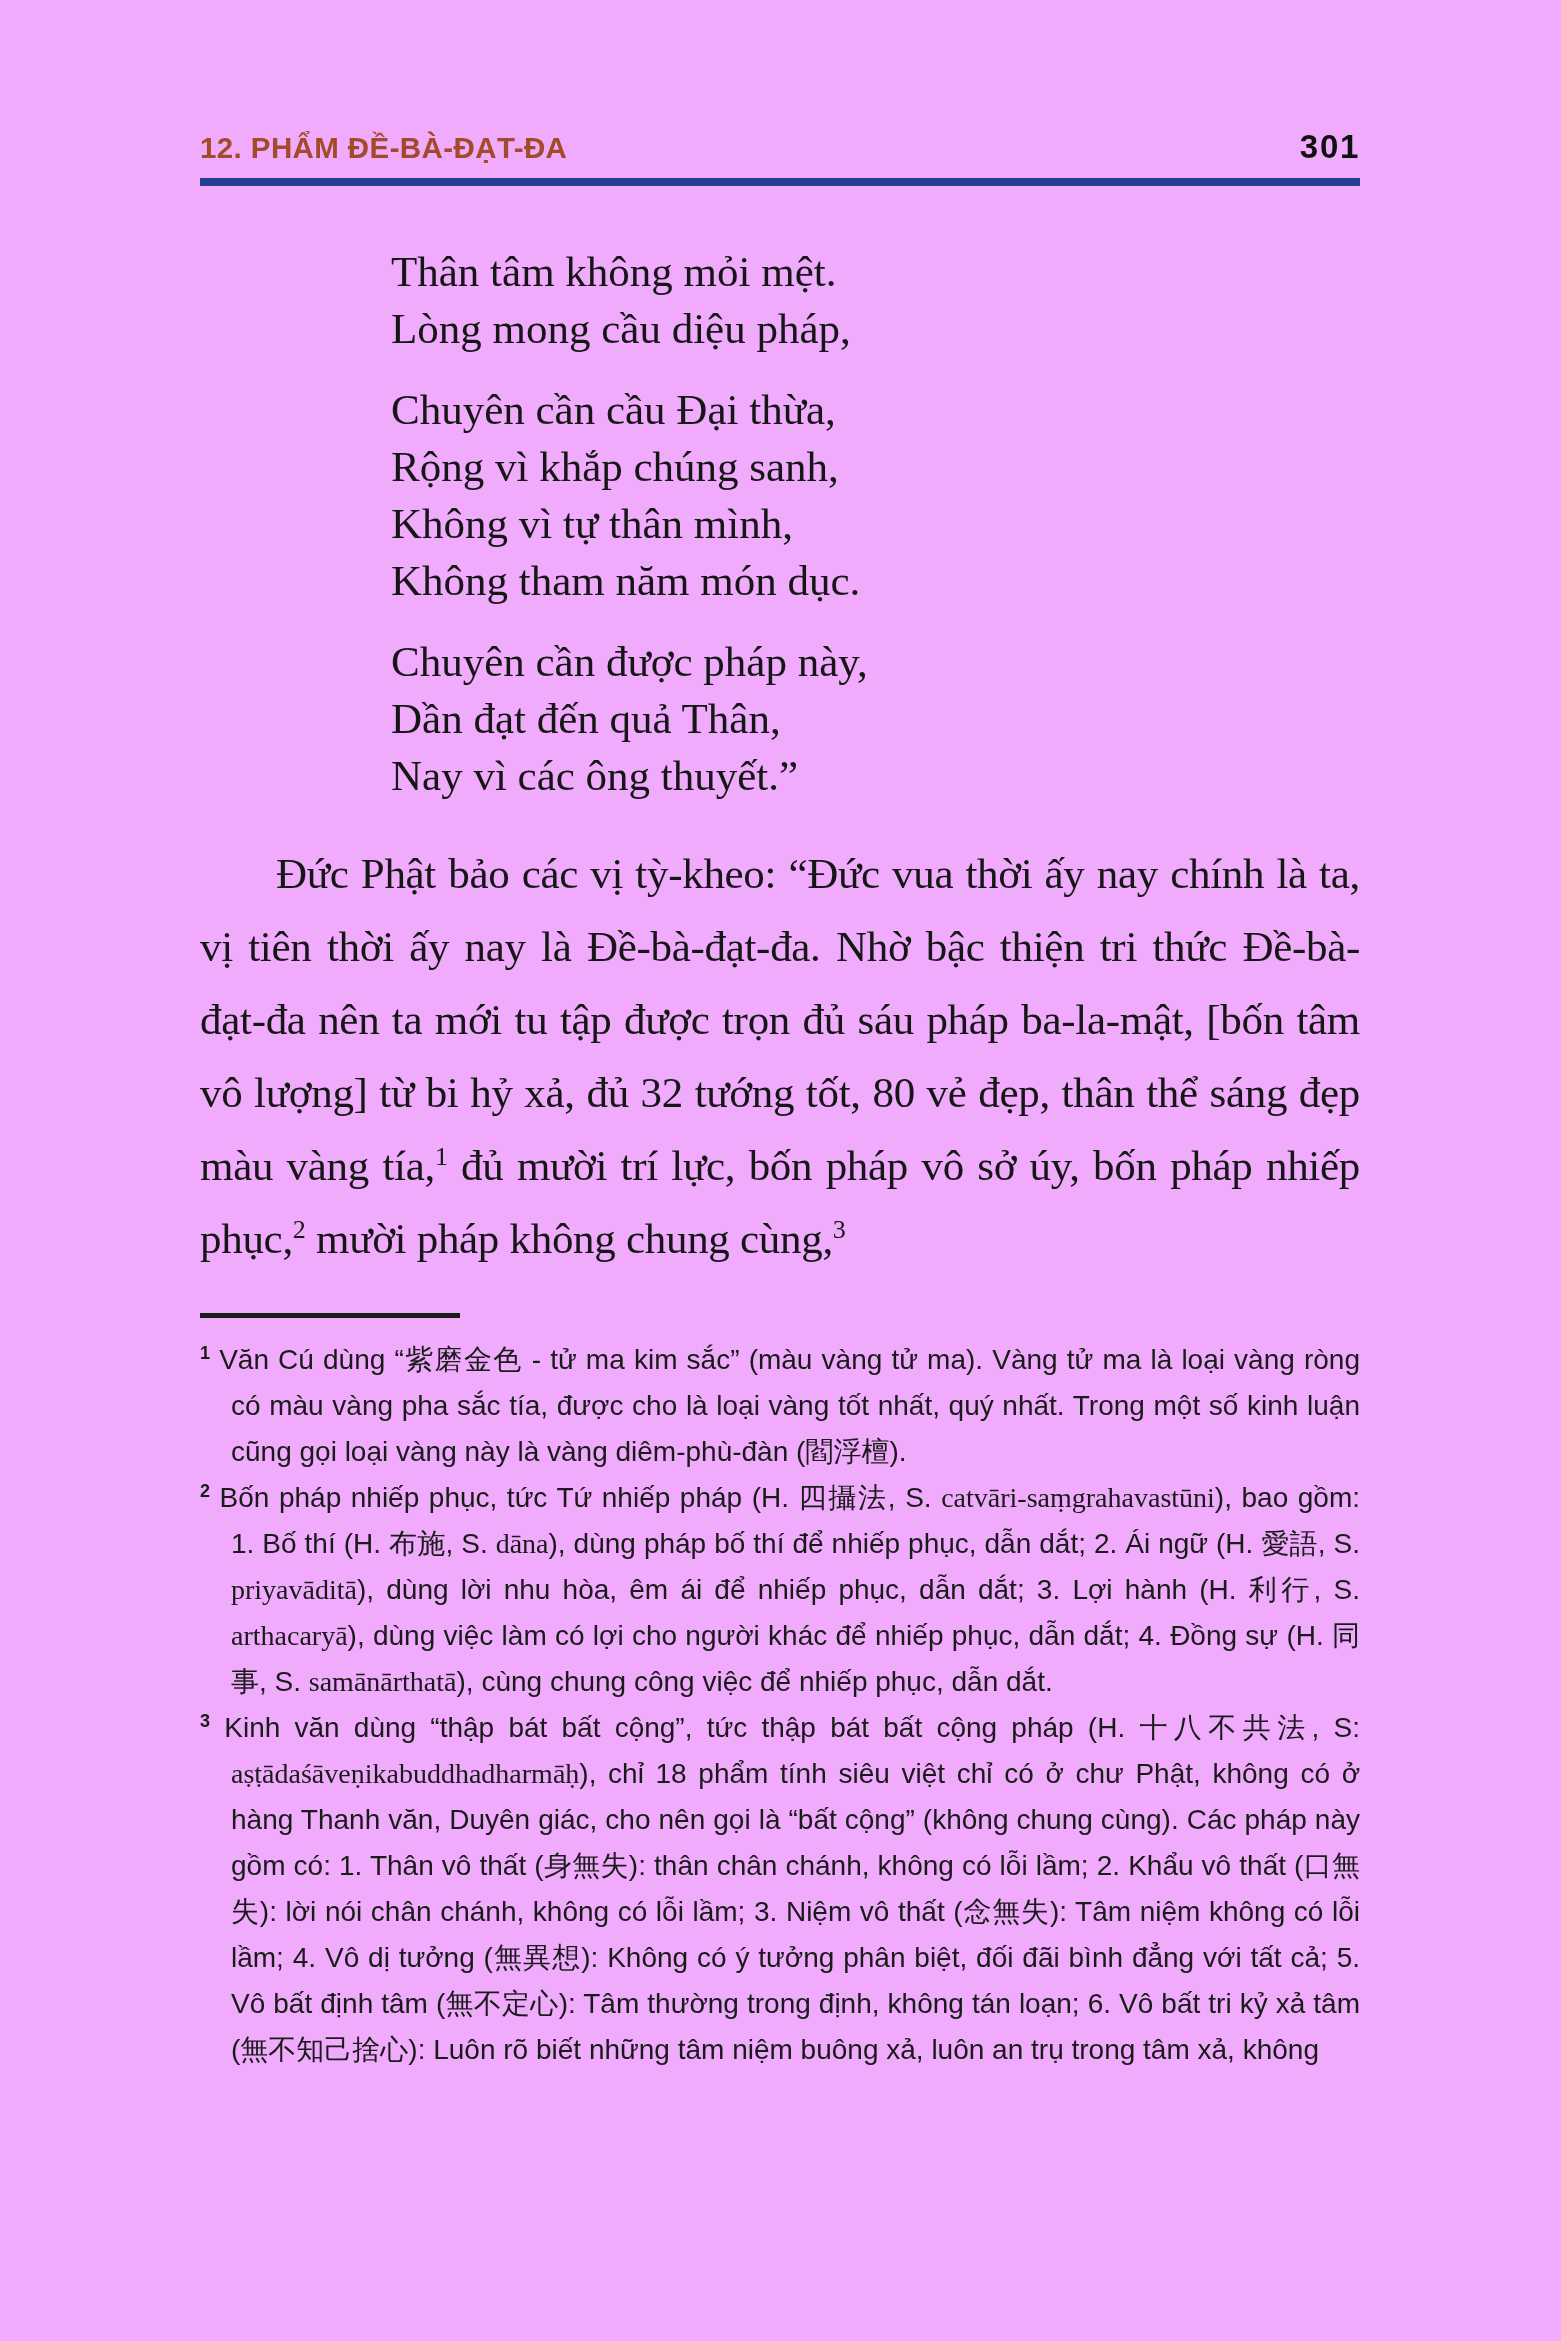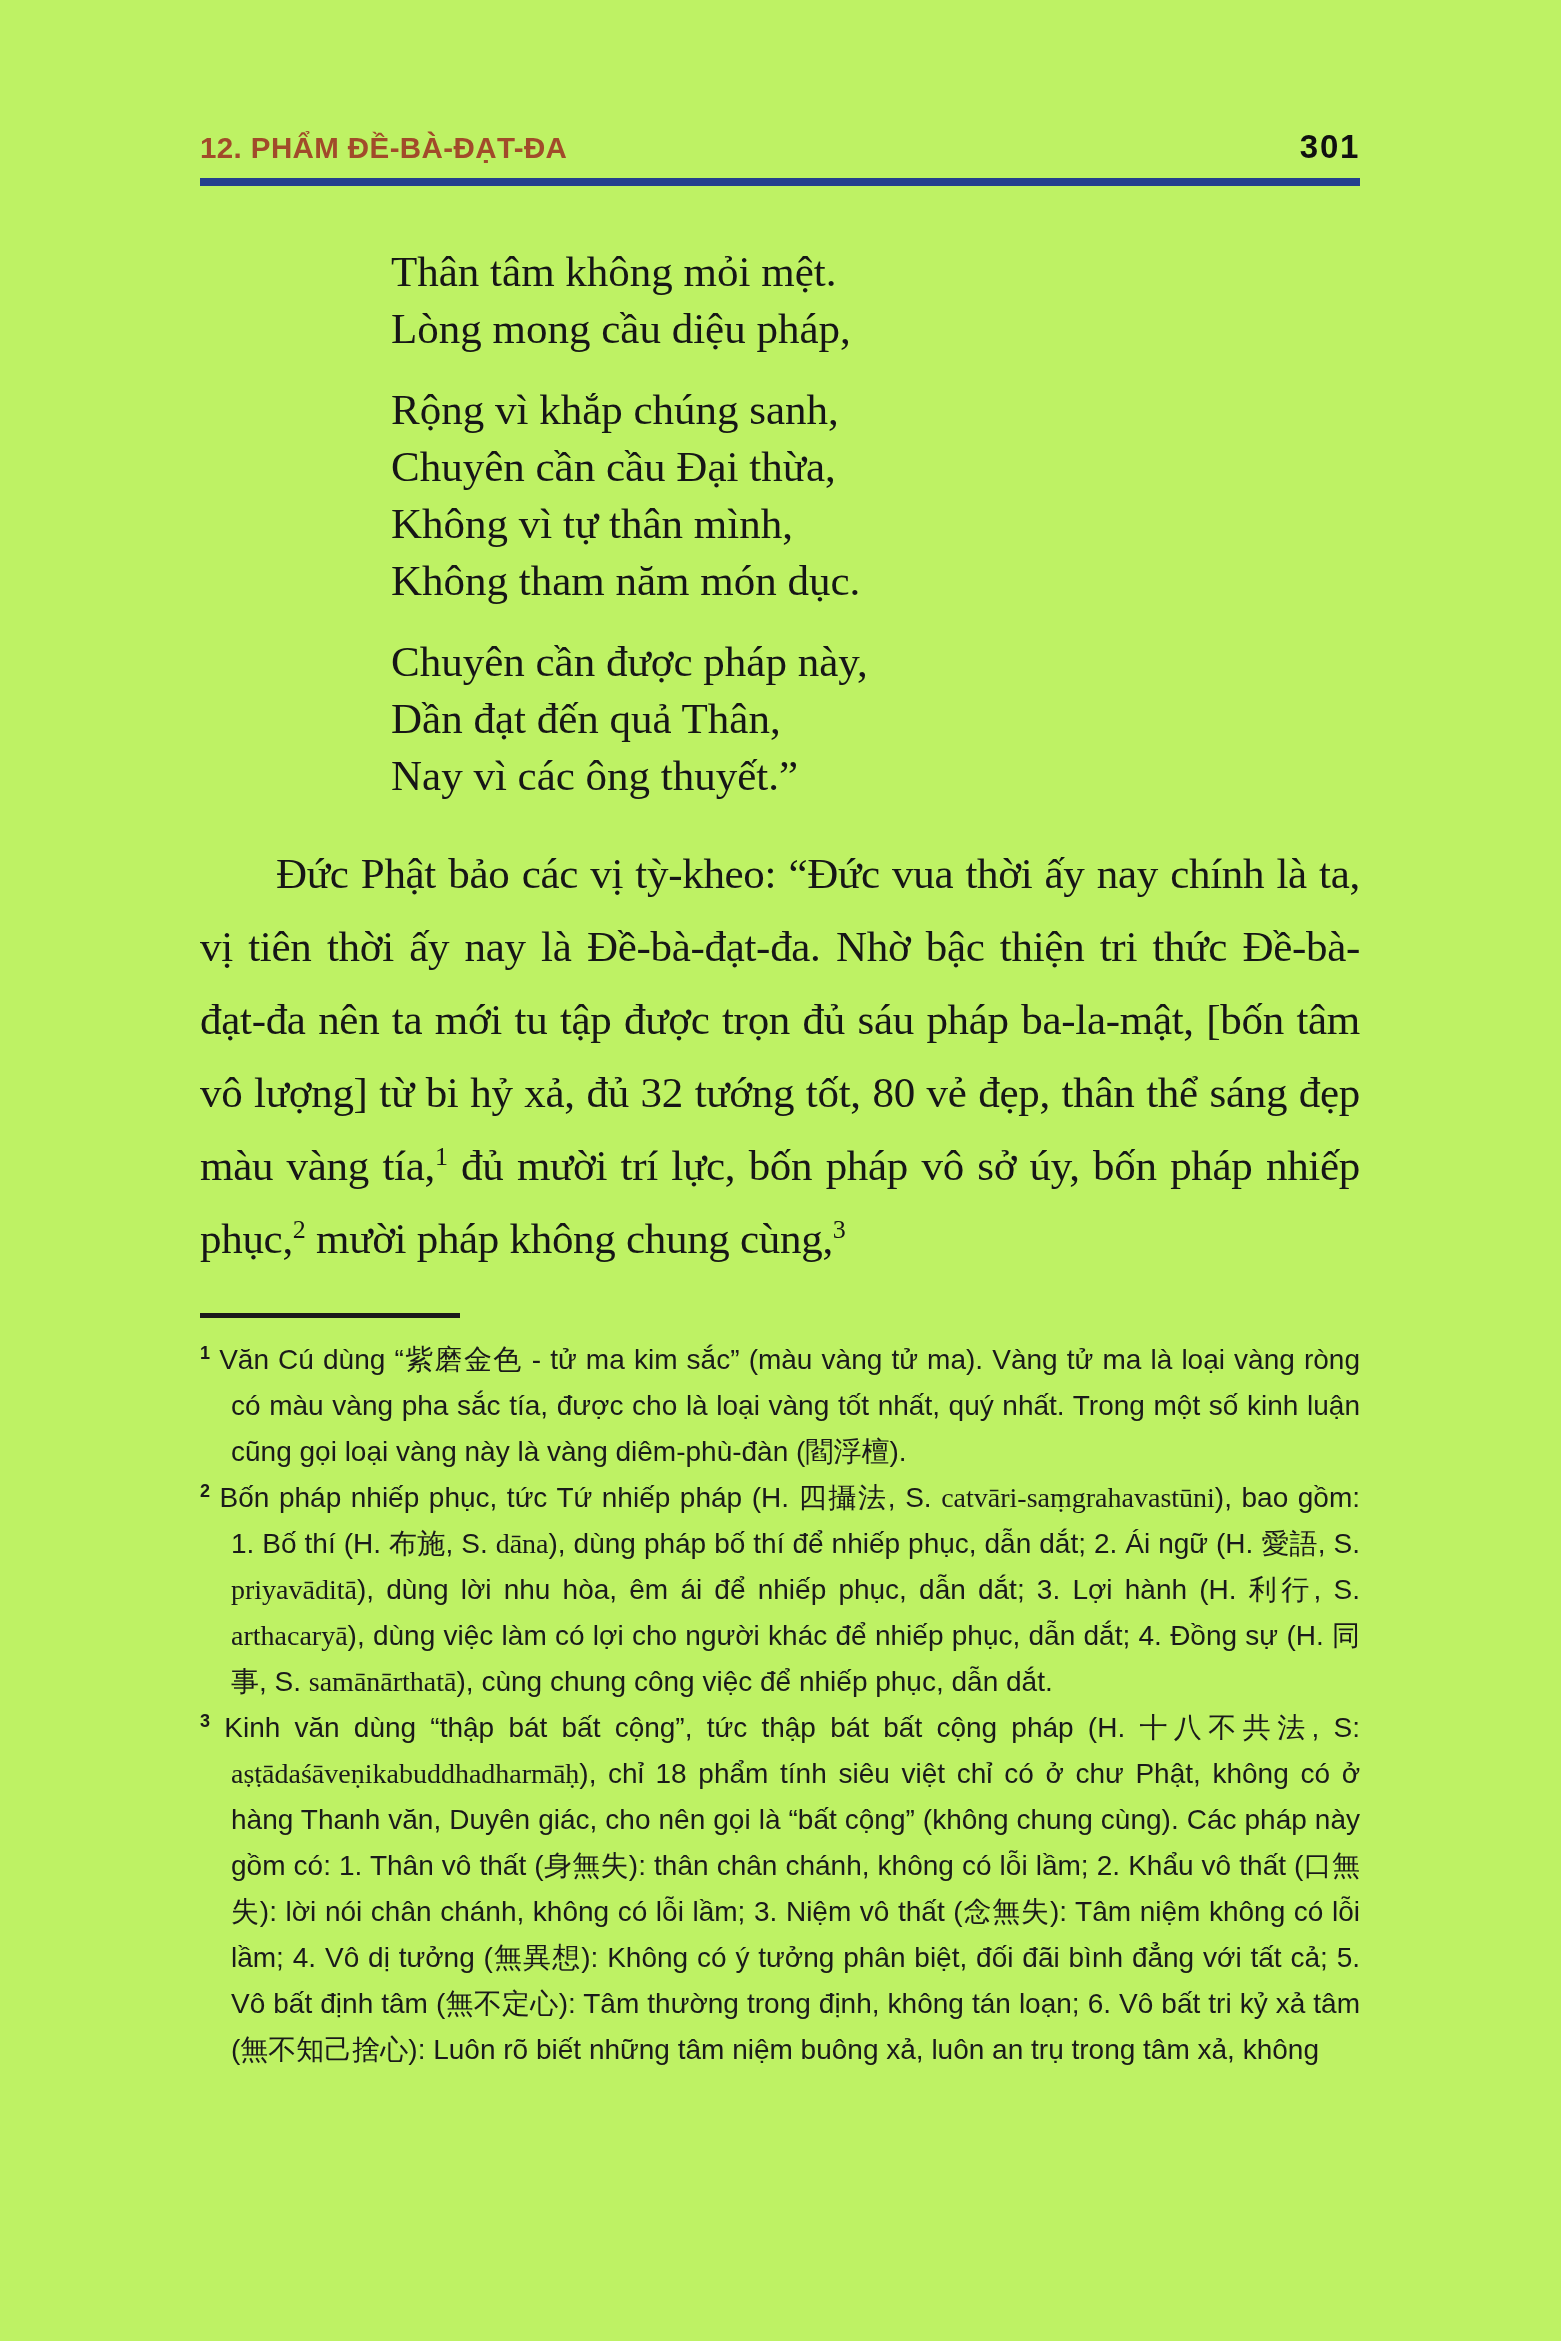--- a/index.html
+++ b/index.html
@@ -6,21 +6,21 @@
     --title-color:#A14B2A;
     --rule-color:#24408E;
     --text-color:#161616;
   }
   html,body{margin:0;padding:0;background:#ffffff;}
   .page{
     position:relative;
     width:1561px;height:2342px;
     box-sizing:border-box;
     padding:128px 201px 0 200px;
-    background:#bef264;
+    background:#f0abfc;
     font-family:"Liberation Serif",serif;
     color:var(--text-color);
     overflow:hidden;
   }
   .header{
     display:flex;justify-content:space-between;align-items:baseline;
     font-family:"Liberation Sans",sans-serif;font-weight:bold;
   }
   .chapter{color:var(--title-color);font-size:29.5px;letter-spacing:0.4px;}
   .pagenum{color:#101010;font-size:33px;letter-spacing:1.7px;}
@@ -58,22 +58,22 @@
     <span class="pagenum">301</span>
   </div>
   <div class="rule"></div>
 
   <div class="verse" id="verse">
       <div class="stanza">
         <div class="vline">Thân tâm không mỏi mệt.</div>
         <div class="vline">Lòng mong cầu diệu pháp,</div>
       </div>
       <div class="stanza">
+        <div class="vline">Chuyên cần cầu Đại thừa,</div>
         <div class="vline">Rộng vì khắp chúng sanh,</div>
-        <div class="vline">Chuyên cần cầu Đại thừa,</div>
         <div class="vline">Không vì tự thân mình,</div>
         <div class="vline">Không tham năm món dục.</div>
       </div>
       <div class="stanza">
         <div class="vline">Chuyên cần được pháp này,</div>
         <div class="vline">Dần đạt đến quả Thân,</div>
         <div class="vline">Nay vì các ông thuyết.”</div>
       </div>
     </div>
 

